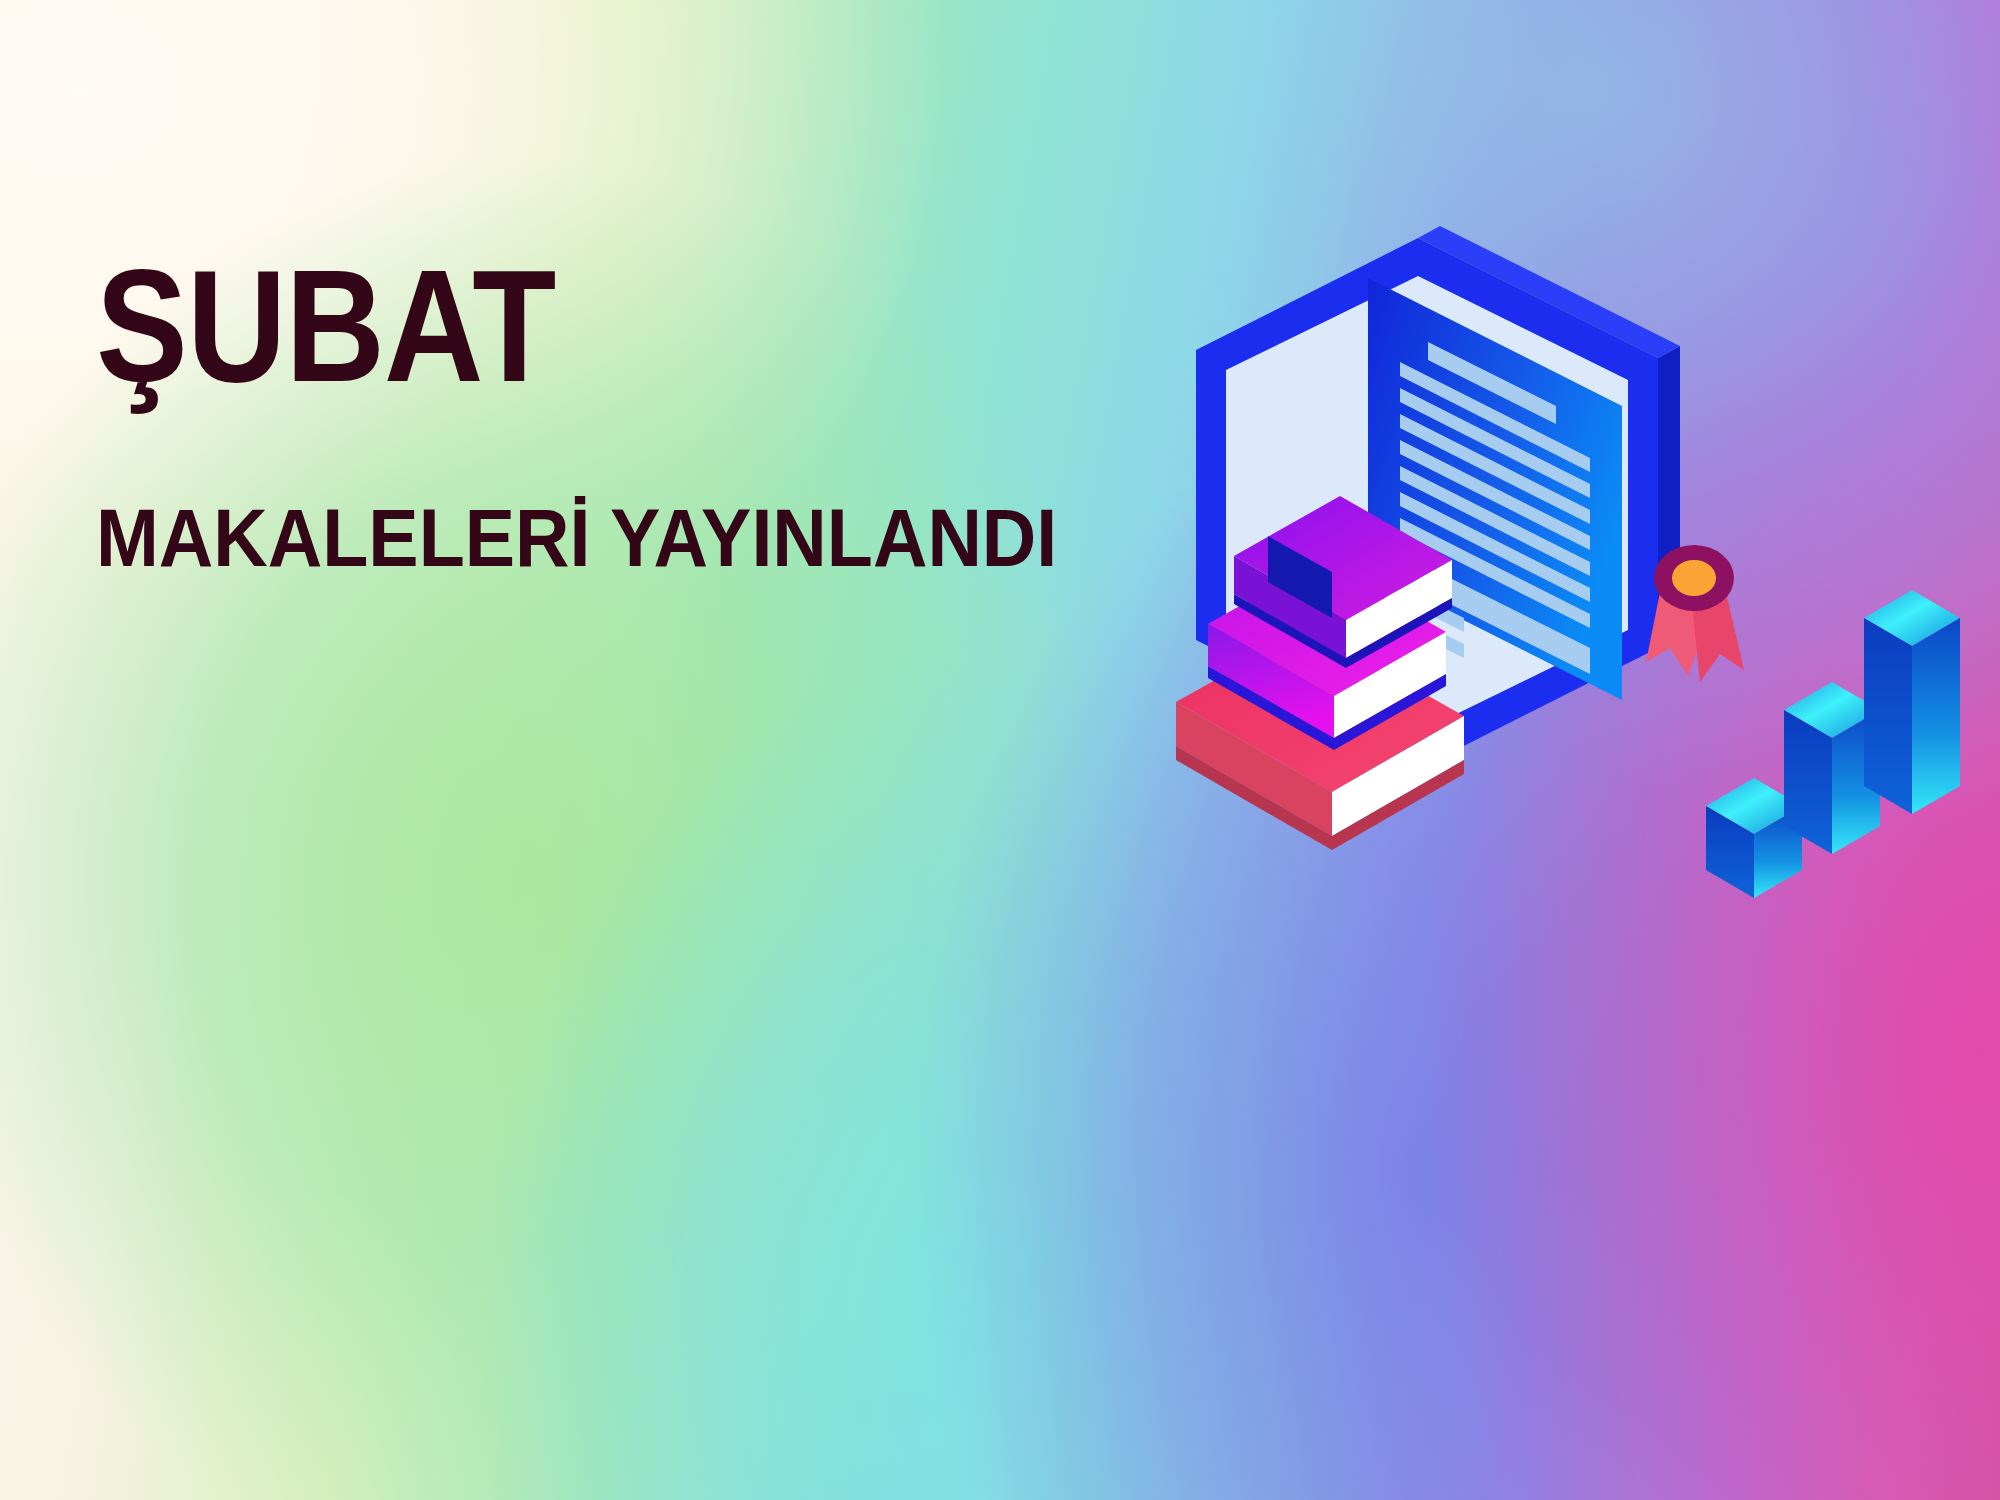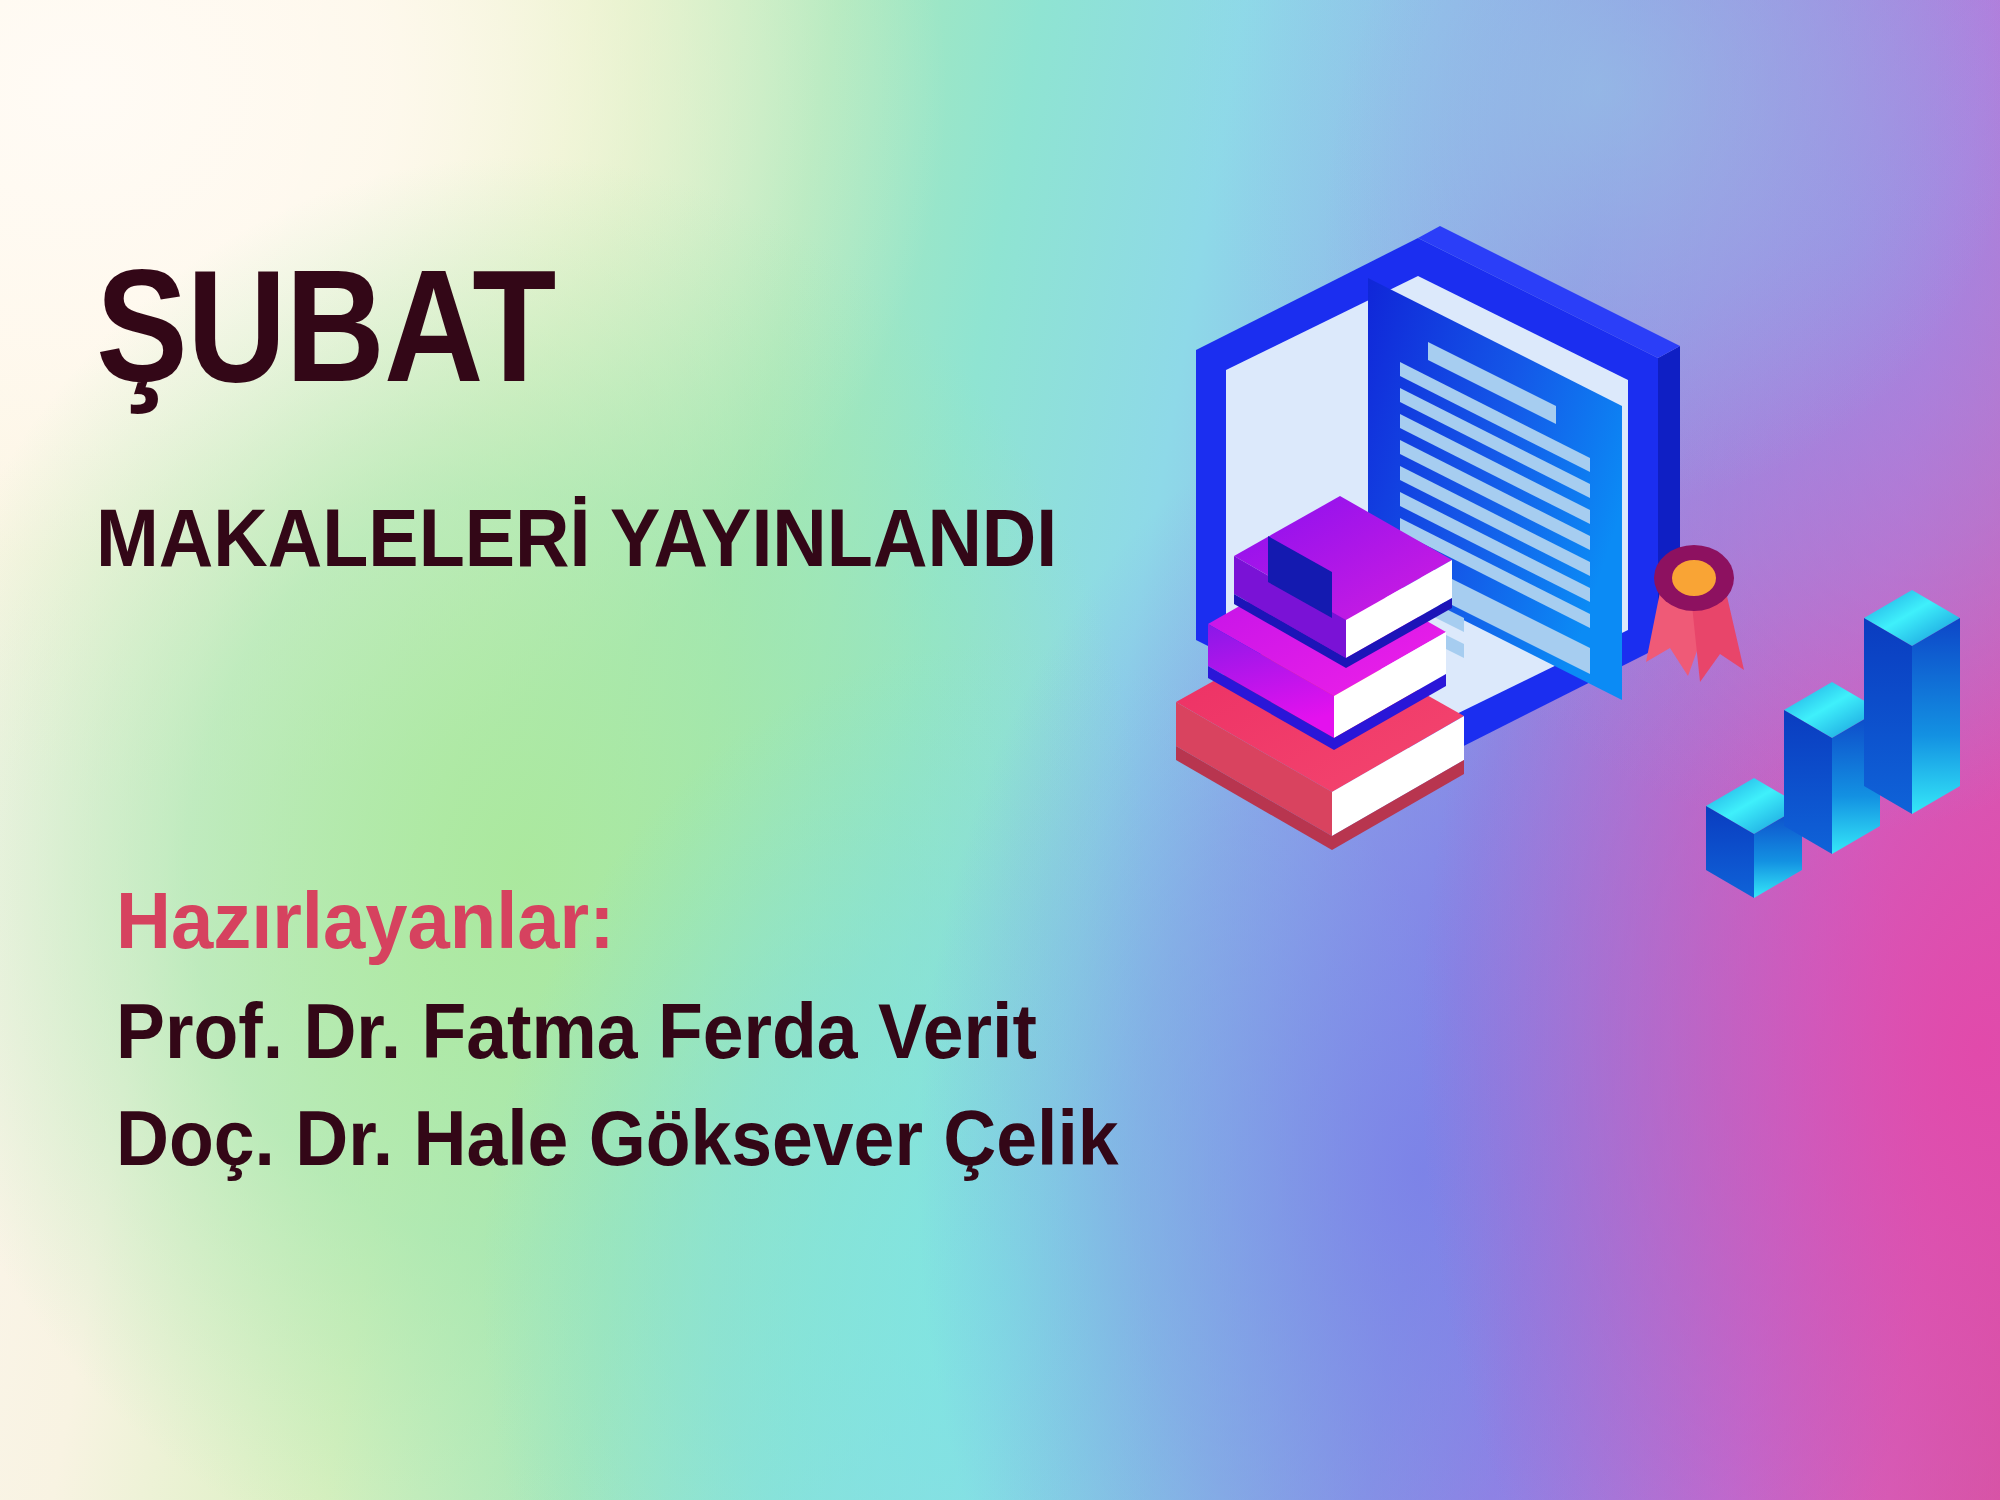--- a/index.html
+++ b/index.html
@@ -187,25 +187,20 @@
   <div class="bg-layer bg-blob-e"></div>
   <div class="bg-layer bg-blob-f"></div>
   <div class="bg-layer bg-blob-g"></div>
 
   <div class="text-col">
 
     <h1 class="title-main">ŞUBAT</h1>
 
     <h2 class="title-sub">MAKALELERİ YAYINLANDI</h2>
 
-    <div class="credits">
-      <div class="credits-label">Hazırlayanlar:</div>
-      <div class="credit-name">Prof. Dr. Fatma Ferda Verit</div>
-      <div class="credit-name">Doç. Dr. Hale Göksever Çelik</div>
-    </div>
 
   </div>
 
   <div class="illustration">
     <svg viewBox="0 0 860 680" xmlns="http://www.w3.org/2000/svg">
       <defs>
         <linearGradient id="gradDoc" x1="0" y1="0" x2="1" y2="0.55">
           <stop offset="0%" stop-color="#1026d8"></stop>
           <stop offset="55%" stop-color="#1458e8"></stop>
           <stop offset="100%" stop-color="#0b8bf5"></stop>

